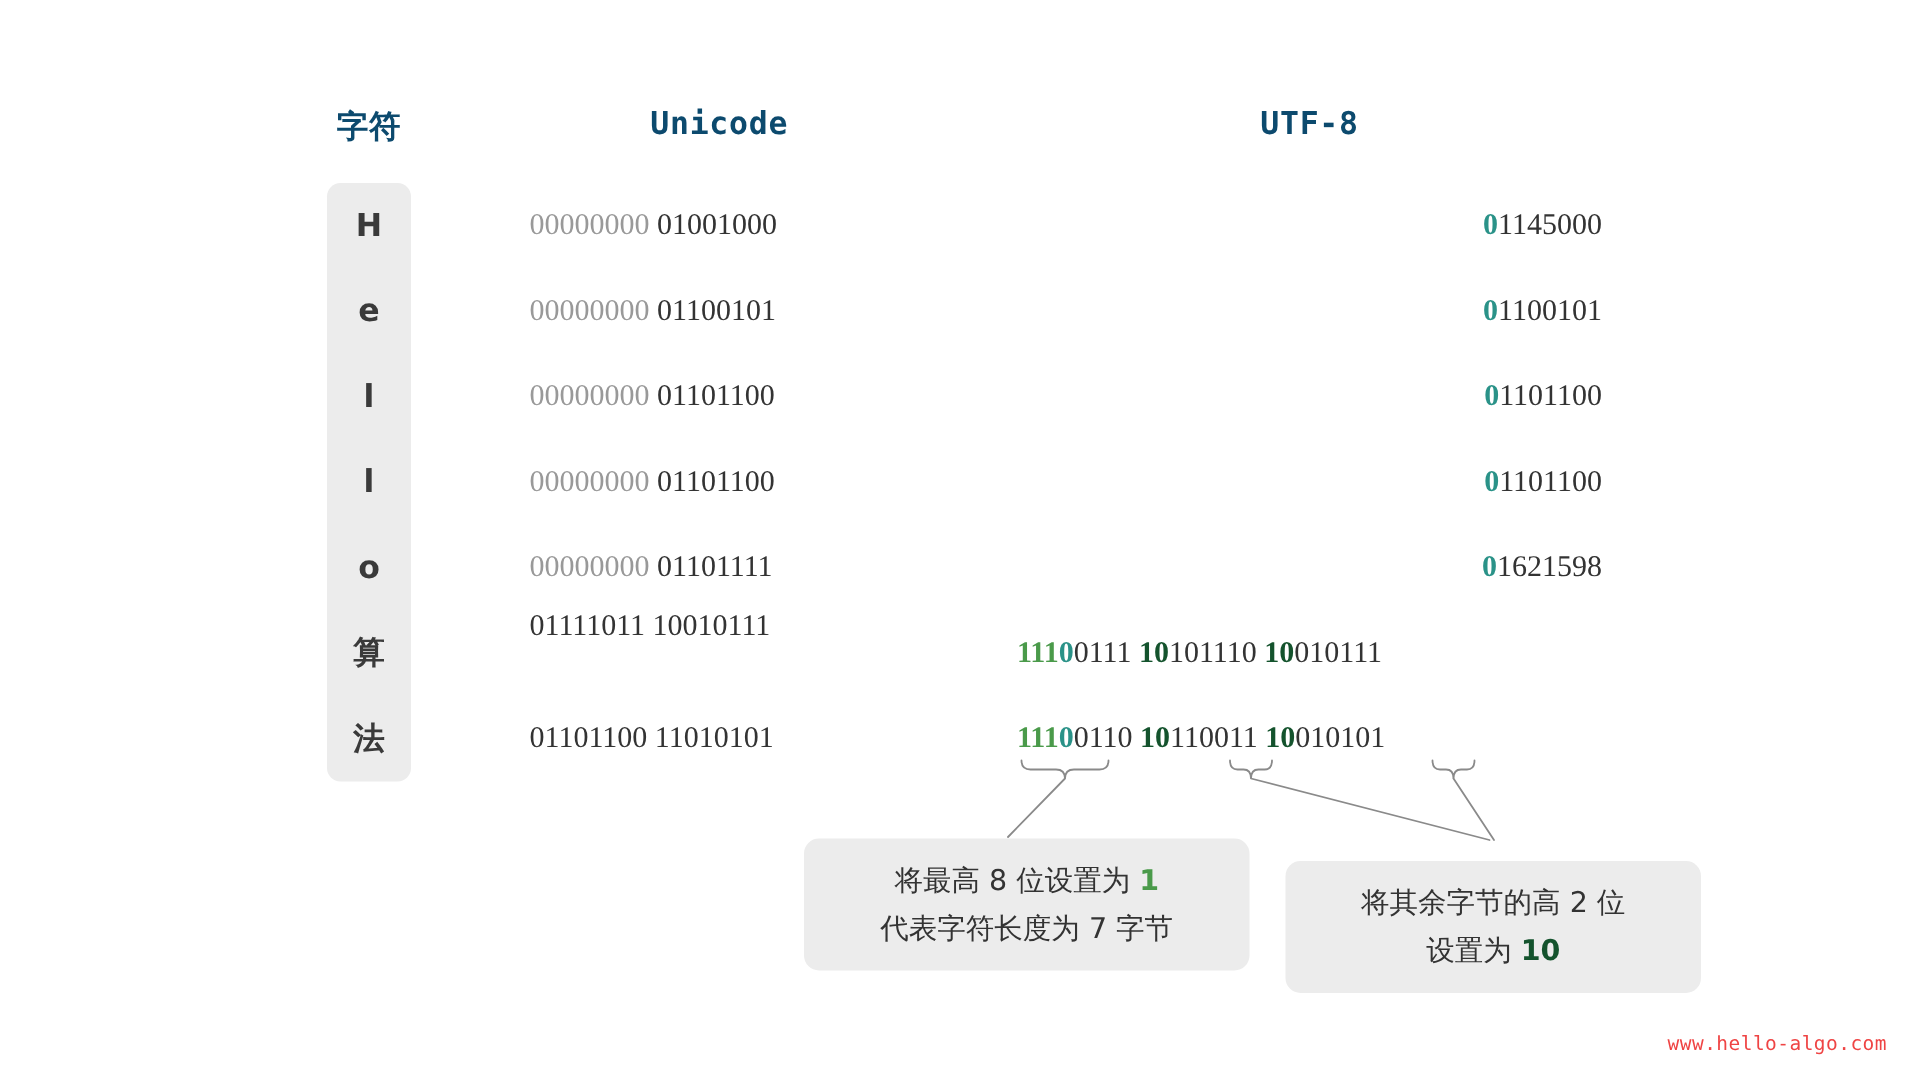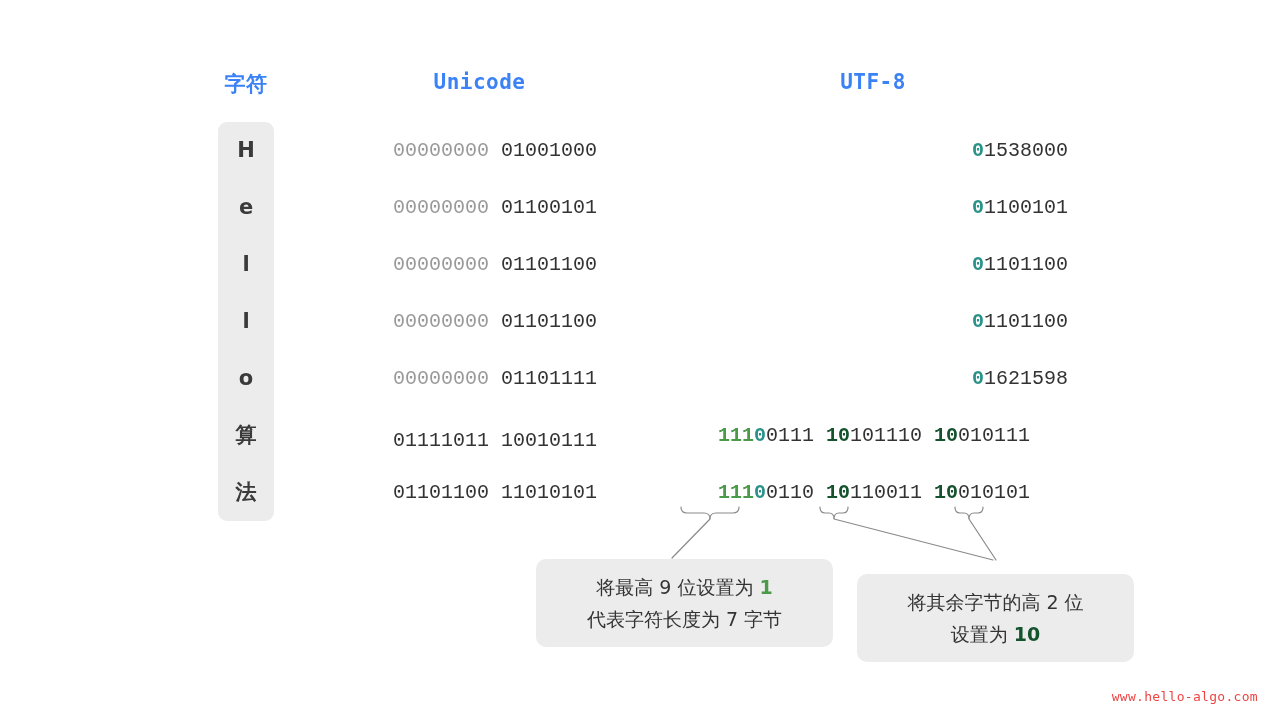--- a/index.html
+++ b/index.html
@@ -19,21 +19,21 @@
     width: 1280px;
     height: 720px;
   }
 
   
   .col-header {
     position: absolute;
     font-family: "DejaVu Sans Mono", monospace;
     font-weight: bold;
     font-size: 21px;
-    color: #3b82f6;
+    color: #0c4a6e;
     letter-spacing: 0.5px;
     white-space: nowrap;
   }
   .hdr-char    { left: 218px; top: 70px; width: 56px; text-align: center;
                  font-family: "DejaVu Sans", sans-serif; }
   .hdr-unicode { left: 353px; top: 70px; width: 253px; text-align: center; }
   .hdr-utf8    { left: 678px; top: 70px; width: 390px; text-align: center; }
 
   
   .char-box {
@@ -56,25 +56,24 @@
     font-weight: bold;
     font-size: 21px;
     color: #3a3a3a;
   }
 
   
   .bits {
     position: absolute;
     height: 57px;
     line-height: 57px;
-    font-family: Liberation Mono, monospace;
+    font-family: Liberation Serif, serif;
     font-size: 20px;
     color: #333333;
     white-space: pre;
-    margin-left: 40px;
   }
   .uni  { left: 353px; }
   .utf  { right: 212px; text-align: right; }
   .utf-wide { left: 678px; }
 
   .dim   { color: #999999; }
   .dark  { color: #333333; }
   .teal  { color: #2a9288; font-weight: bold; }
   .green { color: #4a9a4a; font-weight: bold; }
   .blue  { color: #14532d; font-weight: bold; }
@@ -126,35 +125,35 @@
 
   <div class="col-header hdr-char">字符</div>
   <div class="col-header hdr-unicode">Unicode</div>
   <div class="col-header hdr-utf8">UTF-8</div>
 
   <div class="char-box"></div>
 
   <div id="rows-container">
       <div class="char-cell" style="top: 122px;">H</div>
       <div class="bits uni" style="top: 122px;"><span class="dim">00000000</span><span> </span><span class="dark">01001000</span></div>
-      <div class="bits utf" style="top: 122px;"><span class="teal">0</span><span class="dark">1538000</span></div>
+      <div class="bits utf" style="top: 122px;"><span class="teal">0</span><span class="dark">1145000</span></div>
       <div class="char-cell" style="top: 179px;">e</div>
       <div class="bits uni" style="top: 179px;"><span class="dim">00000000</span><span> </span><span class="dark">01100101</span></div>
       <div class="bits utf" style="top: 179px;"><span class="teal">0</span><span class="dark">1100101</span></div>
       <div class="char-cell" style="top: 236px;">l</div>
       <div class="bits uni" style="top: 236px;"><span class="dim">00000000</span><span> </span><span class="dark">01101100</span></div>
       <div class="bits utf" style="top: 236px;"><span class="teal">0</span><span class="dark">1101100</span></div>
       <div class="char-cell" style="top: 293px;">l</div>
       <div class="bits uni" style="top: 293px;"><span class="dim">00000000</span><span> </span><span class="dark">01101100</span></div>
       <div class="bits utf" style="top: 293px;"><span class="teal">0</span><span class="dark">1101100</span></div>
       <div class="char-cell" style="top: 350px;">o</div>
       <div class="bits uni" style="top: 350px;"><span class="dim">00000000</span><span> </span><span class="dark">01101111</span></div>
       <div class="bits utf" style="top: 350px;"><span class="teal">0</span><span class="dark">1621598</span></div>
       <div class="char-cell" style="top: 407px;">算</div>
-      <div class="bits uni" style="top: 412px; text-align: right;"><span class="dark">01111011</span><span> </span><span class="dark">10010111</span></div>
+      <div class="bits uni" style="top: 389px; text-align: right;"><span class="dark">01111011</span><span> </span><span class="dark">10010111</span></div>
       <div class="bits utf-wide" style="top: 407px;"><span class="green">111</span><span class="teal">0</span><span class="dark">0111 </span><span class="blue">10</span><span class="dark">101110 </span><span class="blue">10</span><span class="dark">010111</span></div>
       <div class="char-cell" style="top: 464px;">法</div>
       <div class="bits uni" style="top: 464px;"><span class="dark">01101100</span><span> </span><span class="dark">11010101</span></div>
       <div class="bits utf-wide" style="top: 464px;"><span class="green">111</span><span class="teal">0</span><span class="dark">0110 </span><span class="blue">10</span><span class="dark">110011 </span><span class="blue">10</span><span class="dark">010101</span></div>
     </div>
 
   <svg id="overlay" viewBox="0 0 1280 720" xmlns="http://www.w3.org/2000/svg">
     <g fill="none" stroke="#8a8a8a" stroke-width="1.2" stroke-linecap="round">
 
       <path d="M681,507 q0,6 6,6 L704,513 q6,0 6,6 q0,-6 6,-6 L733,513 q6,0 6,-6"></path>
@@ -166,21 +165,21 @@
       <path d="M834,519 L993,560"></path>
 
       <path d="M955,507 q0,6 5,6 L964,513 q5,0 5,6 q0,-6 5,-6 L978,513 q5,0 5,-6"></path>
 
       <path d="M969,519 L996,560"></path>
     </g>
   </svg>
 
   <div class="callout callout-left">
     <div>
-      <span>将最高 9 位设置为 </span><b class="green">1</b>
+      <span>将最高 8 位设置为 </span><b class="green">1</b>
     </div>
     <div>代表字符长度为 7 字节</div>
   </div>
 
   <div class="callout callout-right">
     <div>将其余字节的高 2 位</div>
     <div>
       <span>设置为 </span><b class="blue">10</b>
     </div>
   </div>

